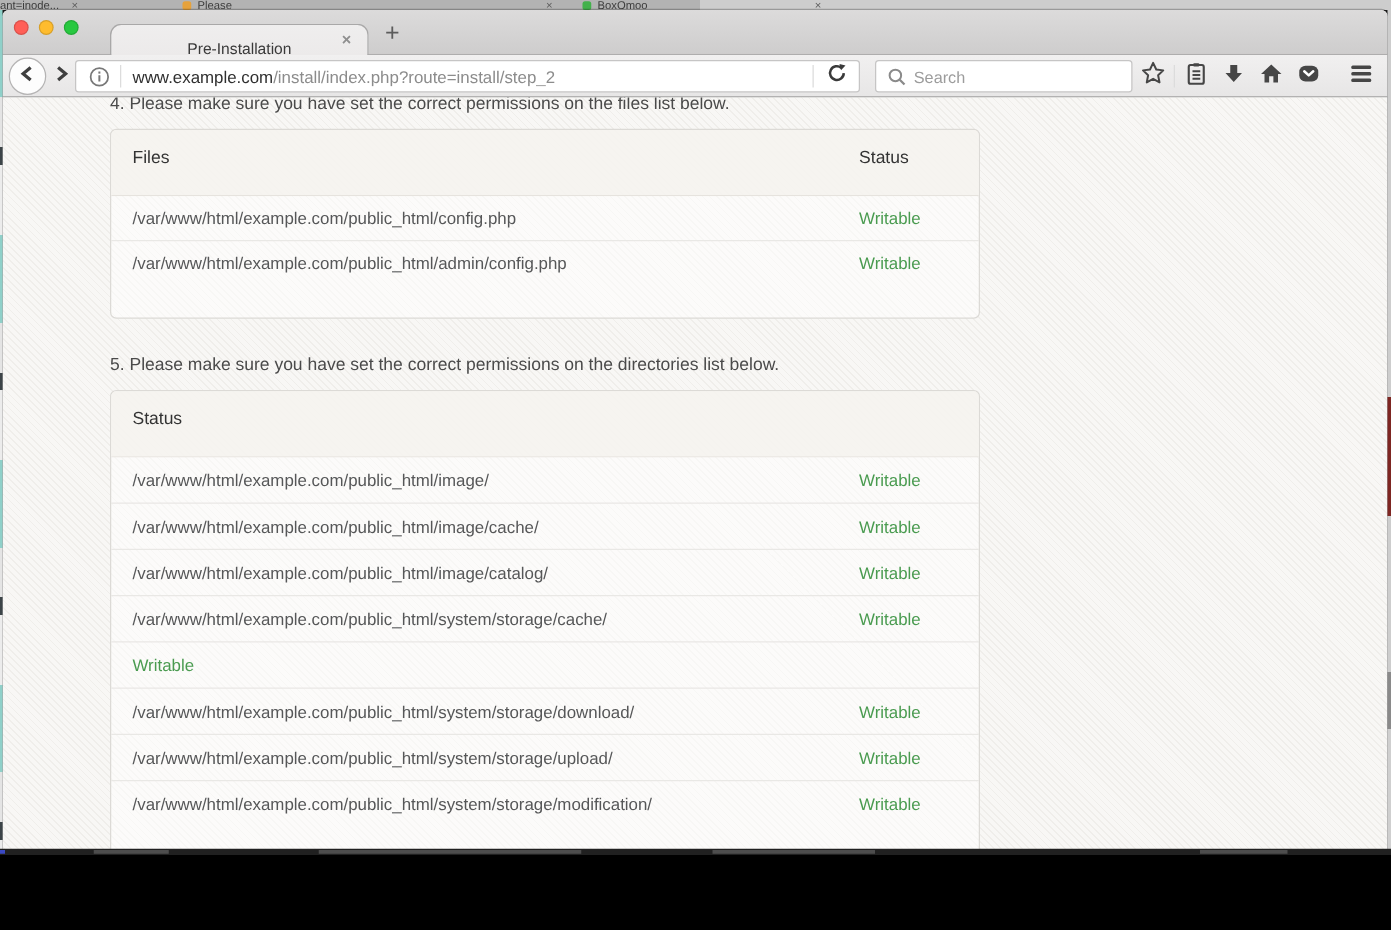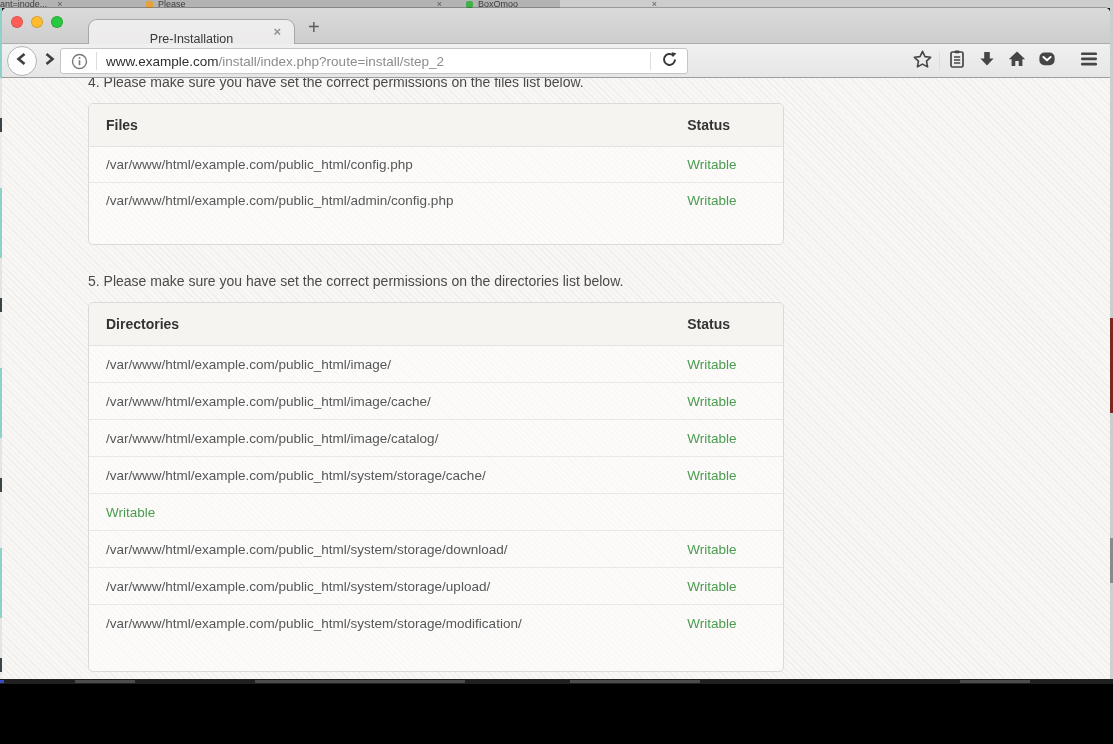--- a/index.html
+++ b/index.html
@@ -71,23 +71,23 @@
   .iconrow .vsep { margin:0 2px; }
 
   
   .content { position:absolute; left:0; right:0; top:70px; bottom:0; overflow:hidden;
     background:#f8f7f5;
     background-image:repeating-linear-gradient(45deg, rgba(165,158,144,0.10) 0 1px, rgba(255,255,255,0) 1px 4px); }
   .container { margin-left:86px; width:696px; }
   .step { margin-top:-6px; font-size:14px; color:#4a4a4a; line-height:20px; }
   .step.five { margin:26px 0 0; }
   .panel { margin-top:11px; border:1px solid #dcdad6; border-radius:5px; background:rgba(255,255,255,0.5); }
-  .panel-head { display:flex; padding:13px 0 13px 17px; background:rgba(245,242,237,0.85);
+  .panel-head { display:flex; padding:13px 0 23px 17px; background:rgba(245,242,237,0.85);
     border-bottom:1px solid #e6e3de; border-radius:4px 4px 0 0;
-    font-size:14px; font-weight:bold; color:#333; }
+    font-size:14px; font-weight:normal; color:#333; }
   .col-path { width:583px; }
   .col-status { width:96px; }
   .row { display:flex; padding:10px 0 10px 17px; align-items:center; }
   .panel--dirs .row { padding:10.5px 0 10.5px 17px; }
   .row + .row { border-top:1px solid #e9e8e5; }
   .row .path { width:583px; font-size:13.5px; color:#565758; }
   .row .status { width:96px; font-size:13.5px; color:#4a9b50; }
   .panel-pad-sm { height:26px; }
   .panel-pad-lg { height:30px; }
 
@@ -167,20 +167,29 @@
         <span class="reload">
           <span>
             <svg width="17" height="17" viewBox="0 0 17 17">
                 <path d="M14 8.5 A5.5 5.5 0 1 1 12.2 4.4" fill="none" stroke="#3a3a3a" stroke-width="2"></path>
                 <polygon points="10.6,1.2 15.4,2.3 11.8,6.2" fill="#3a3a3a"></polygon>
               </svg>
           </span>
         </span>
       </div>
 
+      <div class="searchbar">
+        <span class="mag">
+          <svg width="15" height="15" viewBox="0 0 15 15">
+              <circle cx="6.3" cy="6.3" r="4.6" fill="none" stroke="#8a8a8a" stroke-width="1.6"></circle>
+              <line x1="9.8" y1="9.8" x2="13.6" y2="13.6" stroke="#8a8a8a" stroke-width="1.8"></line>
+            </svg>
+        </span>
+        <input type="text" placeholder="Search" style="">
+      </div>
 
       <div class="iconrow">
         <span class="tool">
           <span>
             <svg width="21" height="21" viewBox="0 0 21 21">
                 <path d="M10.5 2.3 L13 7.6 L18.6 8.3 L14.5 12.2 L15.6 17.9 L10.5 15.1 L5.4 17.9 L6.5 12.2 L2.4 8.3 L8 7.6 Z" fill="none" stroke="#464646" stroke-width="1.6" stroke-linejoin="round"></path>
               </svg>
           </span>
         </span>
         <span class="vsep"></span>
@@ -246,21 +255,20 @@
             <span class="path">/var/www/html/example.com/public_html/admin/config.php</span>
             <span class="status">Writable</span>
           </div>
           <div class="panel-pad-sm"></div>
         </div>
 
         <p class="step five">5. Please make sure you have set the correct permissions on the directories list below.</p>
 
         <div class="panel panel--dirs">
           <div class="panel-head">
-            <span class="col-path">Directories</span>
             <span class="col-status">Status</span>
           </div>
           <div class="row">
             <span class="path">/var/www/html/example.com/public_html/image/</span>
             <span class="status">Writable</span>
           </div>
           <div class="row">
             <span class="path">/var/www/html/example.com/public_html/image/cache/</span>
             <span class="status">Writable</span>
           </div>

